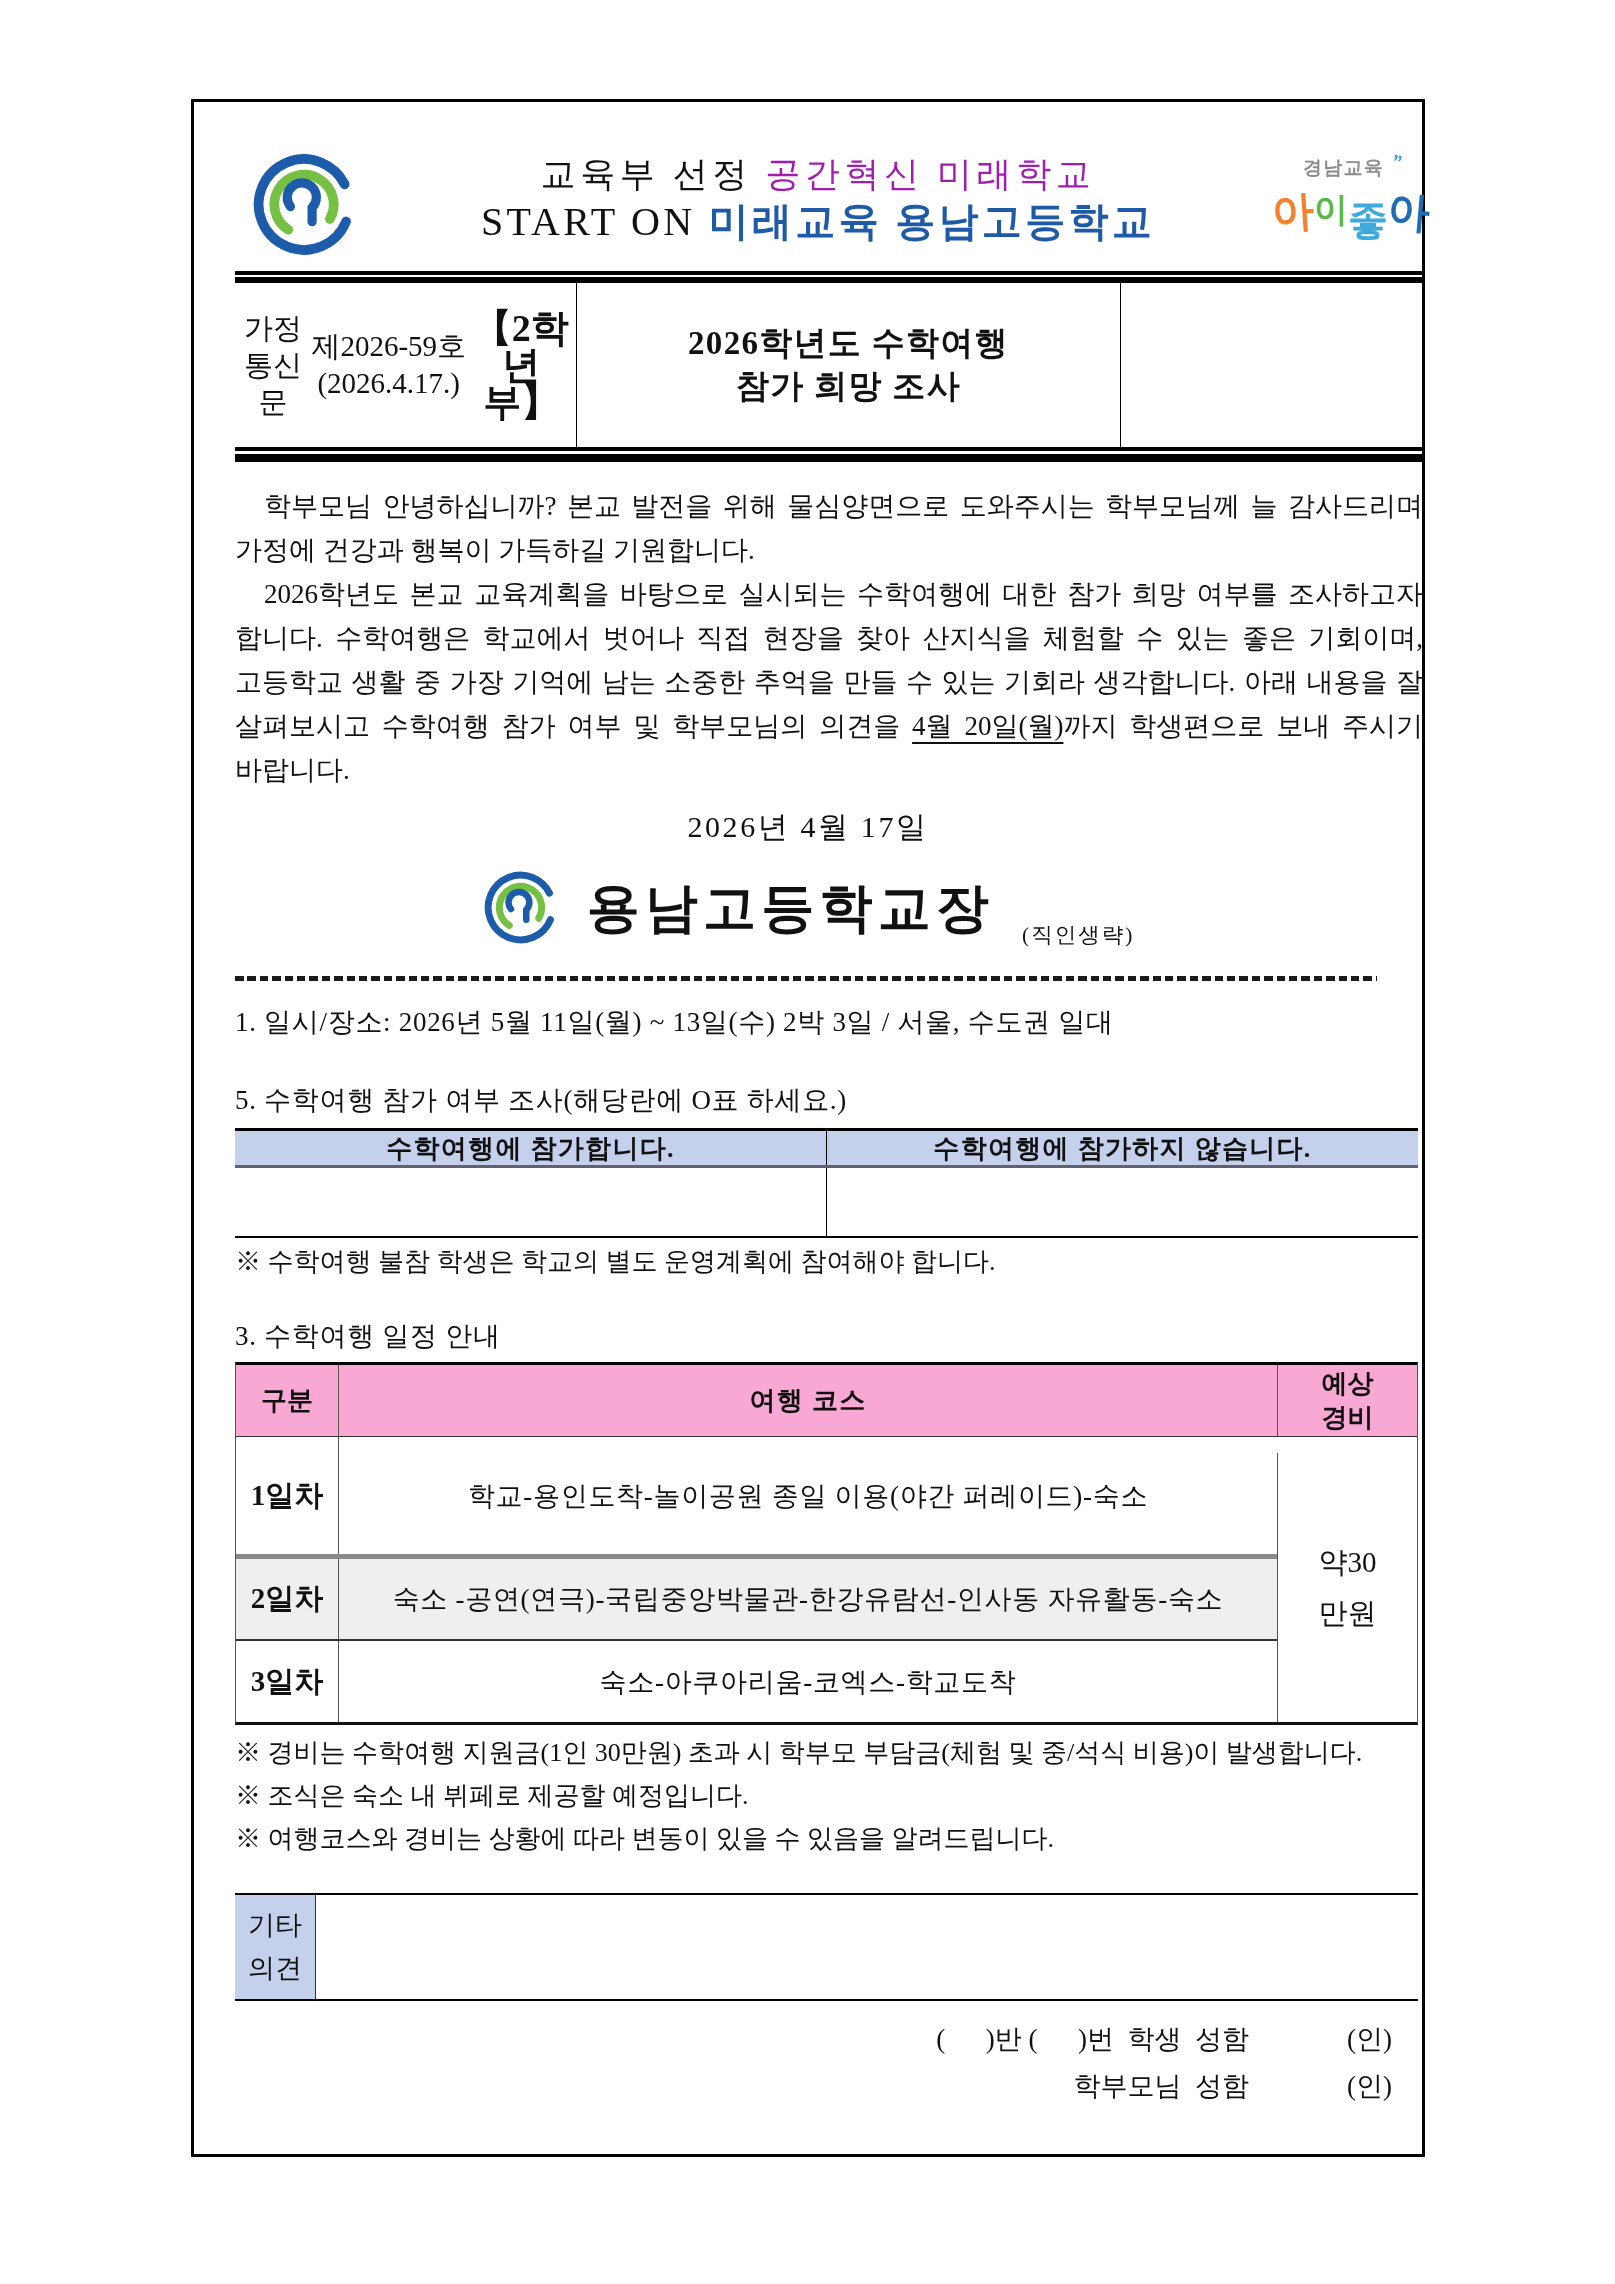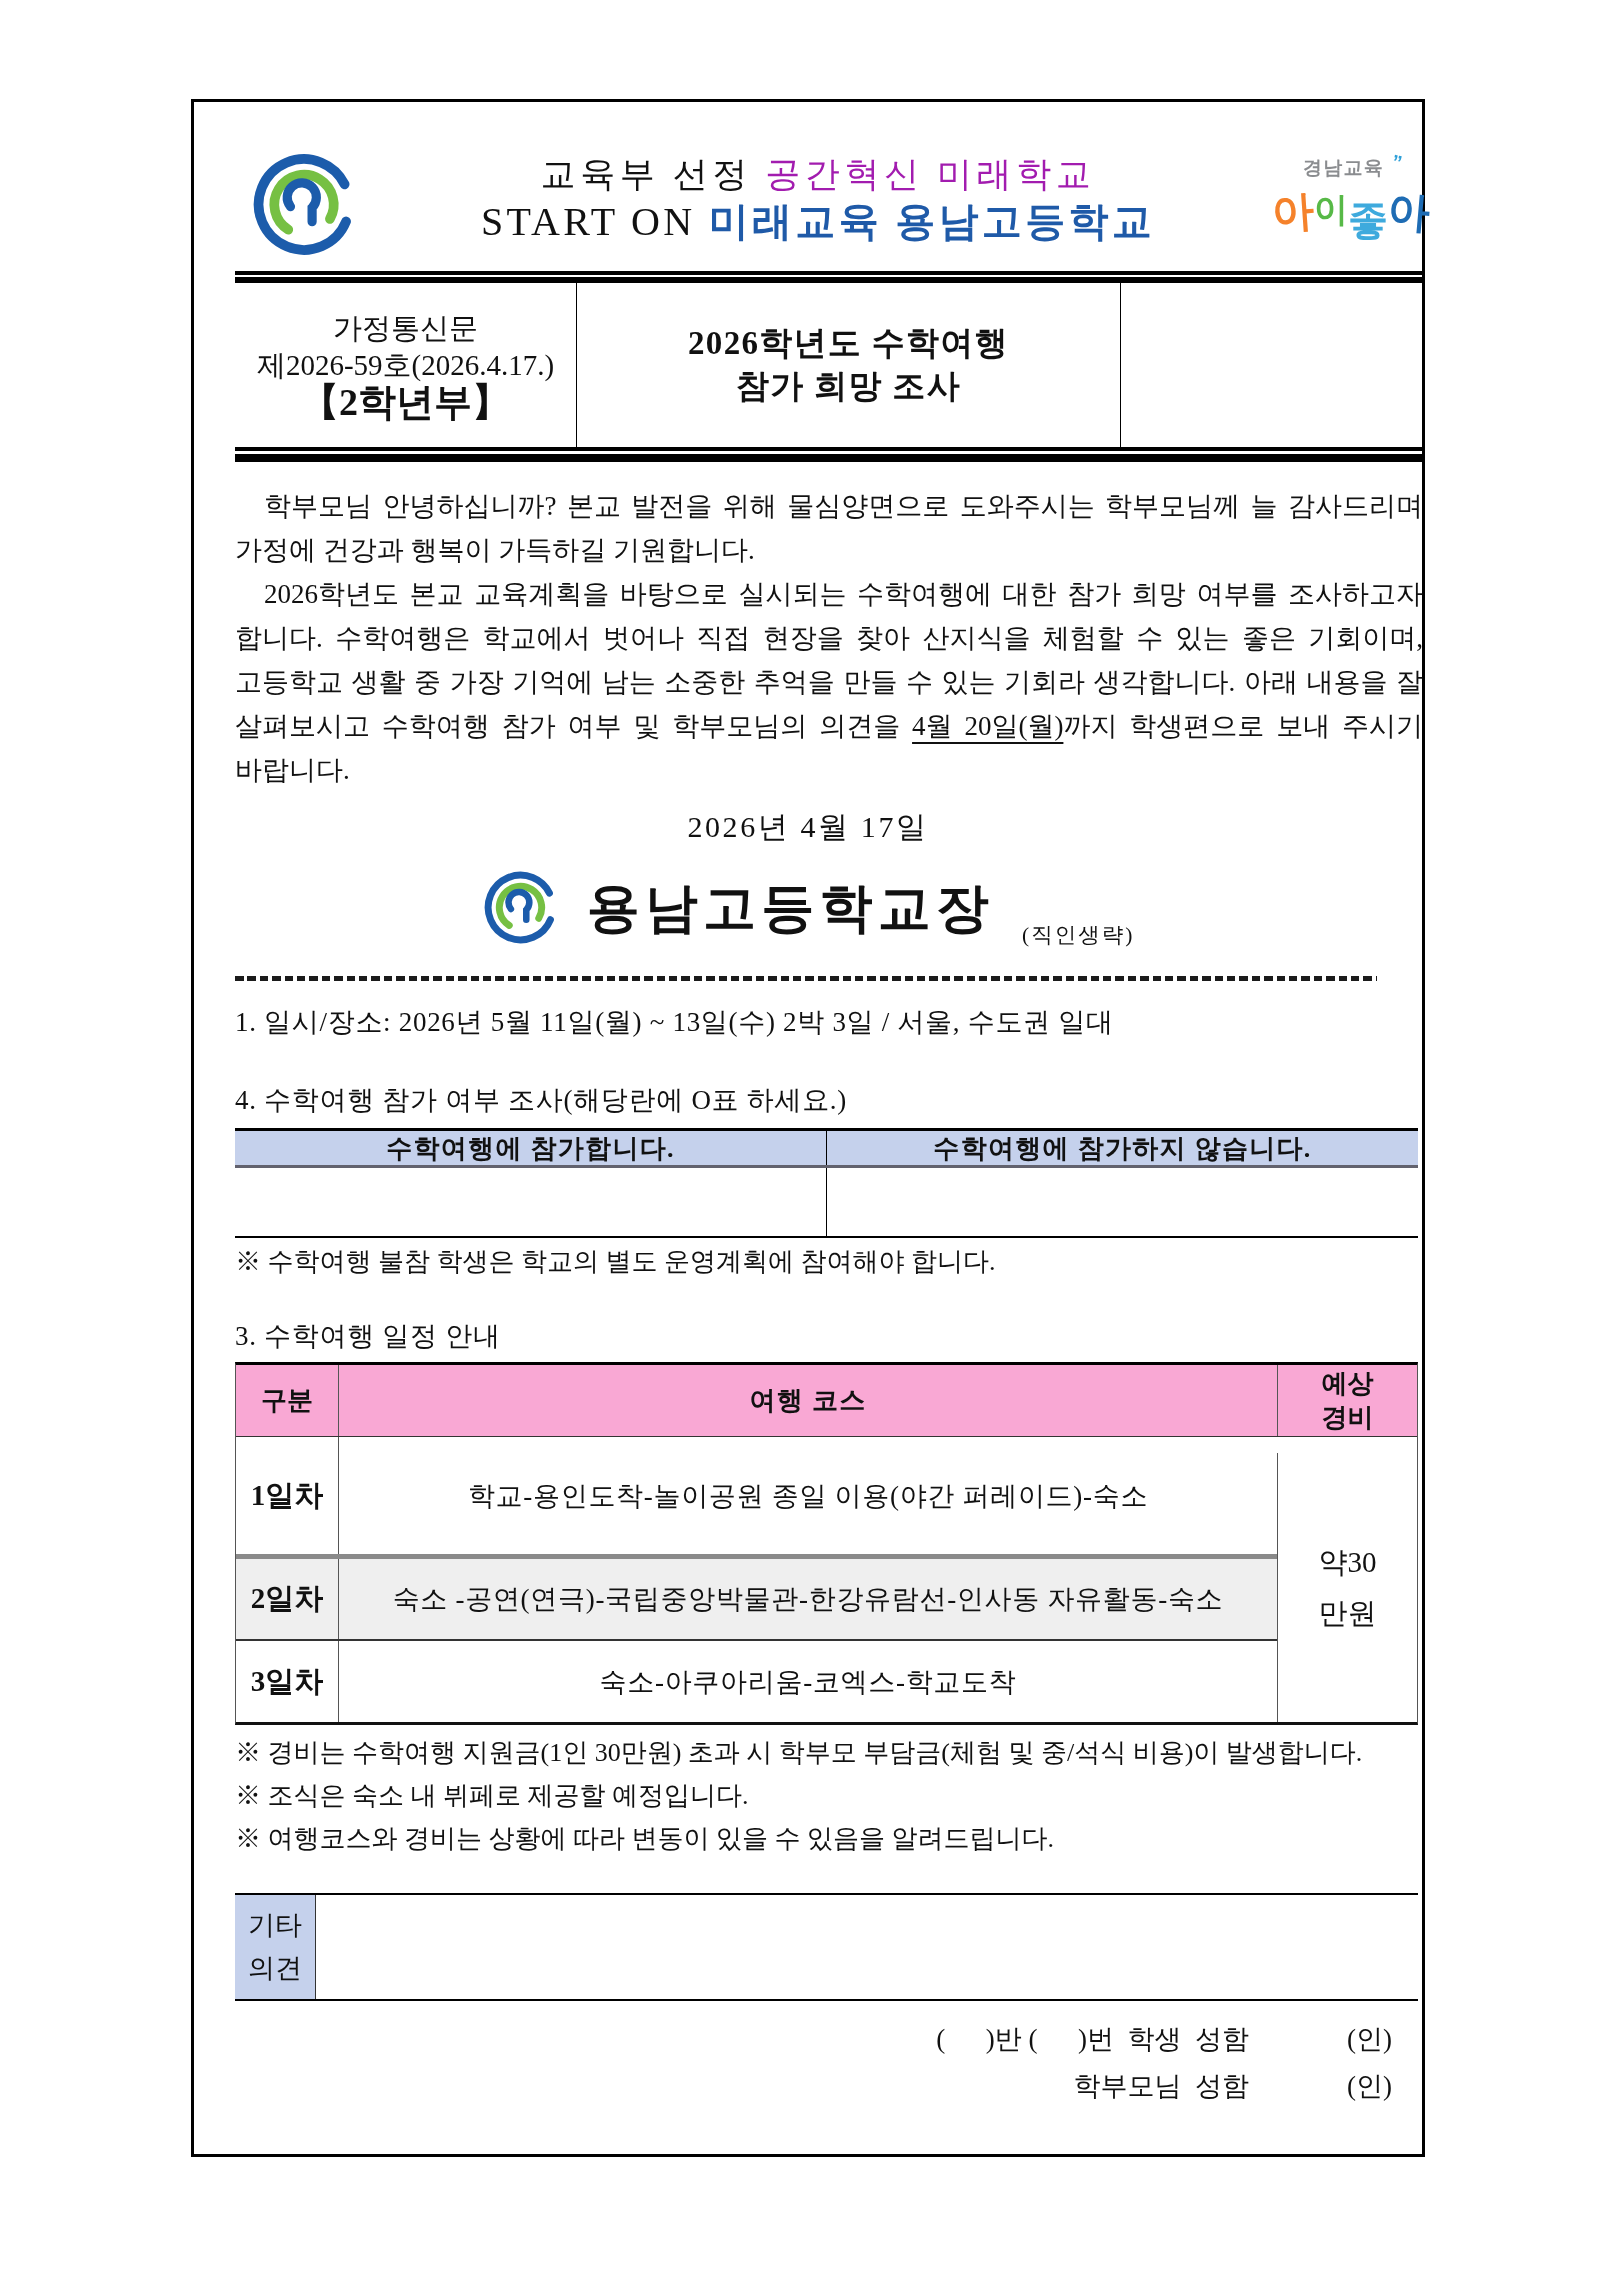--- a/index.html
+++ b/index.html
@@ -31,21 +31,21 @@
   .mc3{color:#1e6cb4;font-size:42px;transform:rotate(5deg);}
 
   
   .ruleA-thin{left:235px;top:271px;width:1188px;height:3.9px;background:#000;}
   .ruleA-thick{left:235px;top:277px;width:1188px;height:5.9px;background:#000;}
   .ruleB-thin{left:235px;top:447px;width:1188px;height:3.9px;background:#000;}
   .ruleB-thick{left:235px;top:454px;width:1188px;height:7.8px;background:#000;}
 
   
   .info-table{left:235px;top:283px;width:1188px;height:164px;display:flex;}
-  .info-col1{width:342px;border-right:1.3px solid #000;display:flex;flex-direction:column;justify-content:center;align-items:center;font-size:29px;line-height:37px;text-align:center;}
+  .info-col1{width:342px;border-right:1.3px solid #000;display:flex;justify-content:center;align-items:center;font-size:29px;line-height:37px;text-align:center;}
   .info-col1 .dept{font-weight:bold;font-size:38px;}
   .info-col2{width:544px;border-right:1.3px solid #000;display:flex;flex-direction:column;justify-content:center;align-items:center;font-size:33px;font-weight:bold;line-height:43px;letter-spacing:1.3px;text-align:center;}
   .info-col3{flex:1;display:flex;flex-direction:column;}
   .info-addr{height:85px;border-bottom:1.3px solid #000;display:flex;flex-direction:column;justify-content:center;padding-left:37px;font-size:26px;line-height:35px;}
   .info-phone{flex:1;padding:29px 0 0 37px;font-size:29px;}
 
   
   .body-text{left:235px;top:484px;width:1188px;font-size:27px;line-height:44px;text-align:justify;word-break:keep-all;}
   .body-text p{margin:0;text-indent:29px;}
   .u-date{text-decoration:underline;text-decoration-thickness:2px;text-underline-offset:6.5px;}
@@ -170,21 +170,21 @@
         </g>
       </svg>
     </span>
     <span class="principal-name">용남고등학교장</span>
     <span class="principal-note">(직인생략)</span>
   </div>
 
   <div class="abs dashed-rule"></div>
 
   <div class="abs item-line item1">1. 일시/장소: 2026년 5월 11일(월) ~ 13일(수) 2박 3일 / 서울, 수도권 일대</div>
-  <div class="abs item-line item2">4. 수학여행 참가 여부 조사(해당란에 O표 하세요.)</div>
+  <div class="abs item-line item2">5. 수학여행 참가 여부 조사(해당란에 O표 하세요.)</div>
 
   <div class="abs p-table">
     <div class="p-head">
       <div class="cell">수학여행에 참가합니다.</div>
       <div class="cell">수학여행에 참가하지 않습니다.</div>
     </div>
     <div class="p-body">
       <div class="cell"></div>
       <div class="cell"></div>
     </div>

